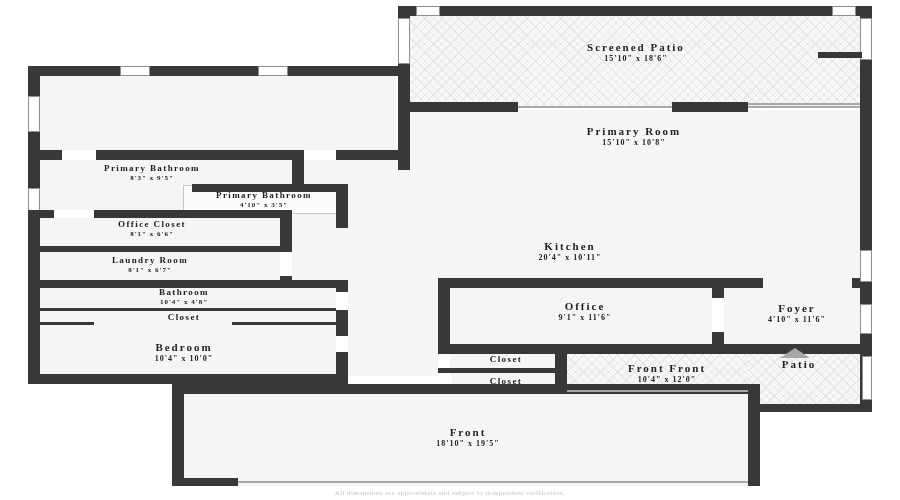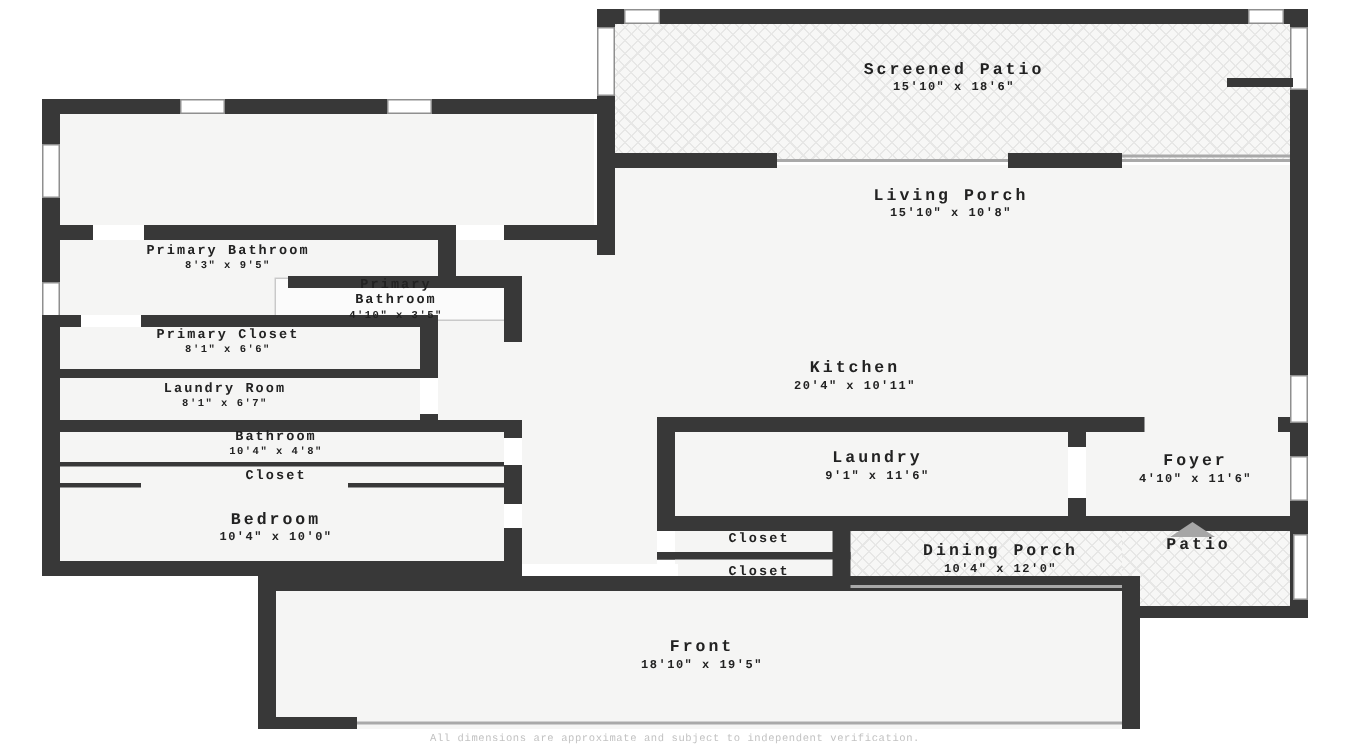--- a/index.html
+++ b/index.html
@@ -1,18 +1,18 @@
 <!DOCTYPE html>
 <html><head>
 <meta charset="utf-8">
 <style>
   html,body { margin:0; padding:0; background:#ffffff; }
   .canvas {
     position:relative; width:900px; height:500px; background:#ffffff;
-    overflow:hidden; font-family:Liberation Mono, monospace;
+    overflow:hidden; font-family:Liberation Serif, serif;
   }
   .fill   { position:absolute; background:#f5f5f4; }
   .whitebox { position:absolute; background:#fbfbfb; border:1px solid #c9c9c9; box-sizing:border-box; }
   .hatch  {
     position:absolute; background-color:#f7f7f6;
     background-image:
       repeating-linear-gradient(45deg,  #e7e7e6 0 1px, transparent 1px 6px),
       repeating-linear-gradient(135deg, #e7e7e6 0 1px, transparent 1px 6px);
   }
   .wall   { position:absolute; background:#383838; }
@@ -122,70 +122,70 @@
   <div class="window" style="left:860px;top:250px;width:12px;height:32px"></div>
   <div class="window" style="left:860px;top:304px;width:12px;height:30px"></div>
   <div class="window" style="left:862px;top:356px;width:10px;height:44px"></div>
   <div class="entry-arrow" style="left:780px;top:348px"></div>
 
   <div class="room-label" style="left:636px;top:52px">
     <div class="room-name">Screened Patio</div>
     <div class="room-dims">15'10" x 18'6"</div>
   </div>
   <div class="room-label" style="left:634px;top:136px">
-    <div class="room-name">Living Porch</div>
+    <div class="room-name">Primary Room</div>
     <div class="room-dims">15'10" x 10'8"</div>
   </div>
   <div class="room-label small" style="left:152px;top:172px">
     <div class="room-name">Primary Bathroom</div>
     <div class="room-dims">8'3" x 9'5"</div>
   </div>
   <div class="room-label small" style="left:264px;top:200px">
     <div class="room-name wrap2">Primary Bathroom</div>
     <div class="room-dims">4'10" x 3'5"</div>
   </div>
   <div class="room-label small" style="left:152px;top:228px">
-    <div class="room-name">Primary Closet</div>
+    <div class="room-name">Office Closet</div>
     <div class="room-dims">8'1" x 6'6"</div>
   </div>
   <div class="room-label small" style="left:150px;top:264px">
     <div class="room-name">Laundry Room</div>
     <div class="room-dims">8'1" x 6'7"</div>
   </div>
   <div class="room-label" style="left:570px;top:251px">
     <div class="room-name">Kitchen</div>
     <div class="room-dims">20'4" x 10'11"</div>
   </div>
   <div class="room-label small" style="left:184px;top:296px">
     <div class="room-name">Bathroom</div>
     <div class="room-dims">10'4" x 4'8"</div>
   </div>
   <div class="room-label small" style="left:184px;top:317px">
     <div class="room-name">Closet</div>
   </div>
   <div class="room-label" style="left:585px;top:311px">
-    <div class="room-name">Laundry</div>
+    <div class="room-name">Office</div>
     <div class="room-dims">9'1" x 11'6"</div>
   </div>
   <div class="room-label" style="left:797px;top:313px">
     <div class="room-name">Foyer</div>
     <div class="room-dims">4'10" x 11'6"</div>
   </div>
   <div class="room-label" style="left:184px;top:352px">
     <div class="room-name">Bedroom</div>
     <div class="room-dims">10'4" x 10'0"</div>
   </div>
   <div class="room-label small" style="left:506px;top:359px">
     <div class="room-name">Closet</div>
   </div>
   <div class="room-label small" style="left:506px;top:381px">
     <div class="room-name">Closet</div>
   </div>
   <div class="room-label" style="left:667px;top:373px">
-    <div class="room-name">Dining Porch</div>
+    <div class="room-name">Front Front</div>
     <div class="room-dims">10'4" x 12'0"</div>
   </div>
   <div class="room-label" style="left:799px;top:364px">
     <div class="room-name">Patio</div>
   </div>
   <div class="room-label" style="left:468px;top:437px">
     <div class="room-name">Front</div>
     <div class="room-dims">18'10" x 19'5"</div>
   </div>
 

